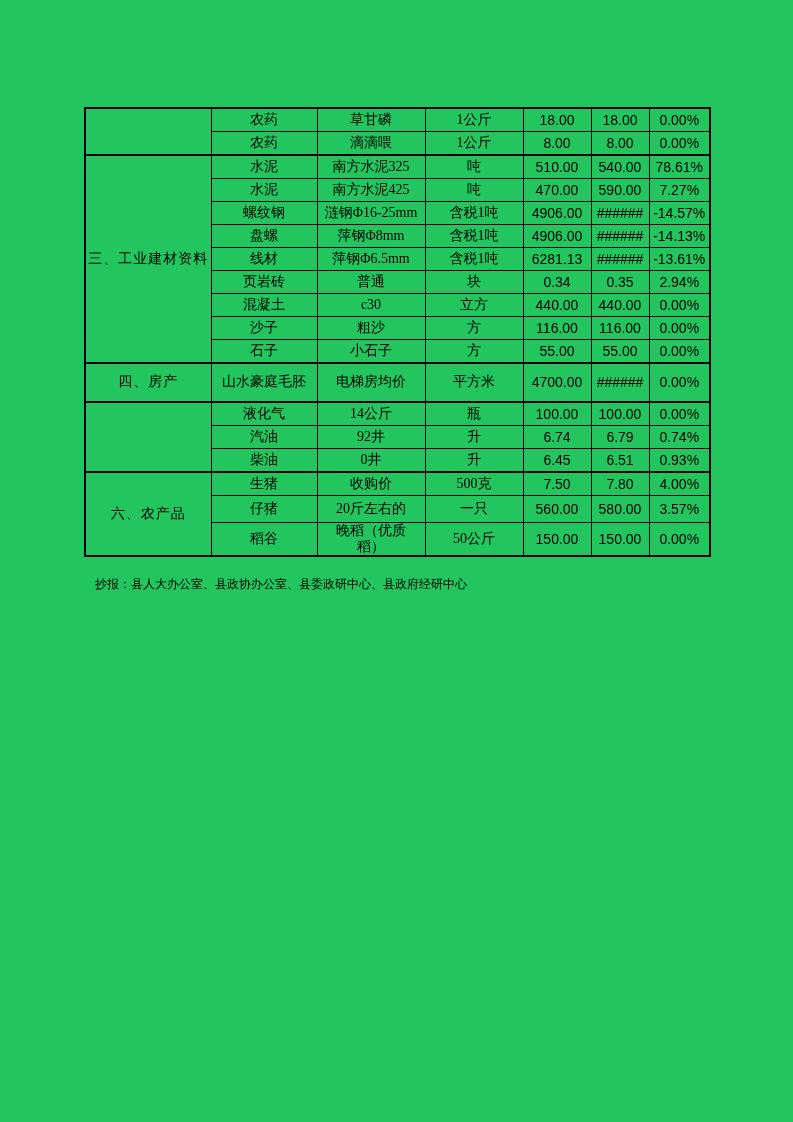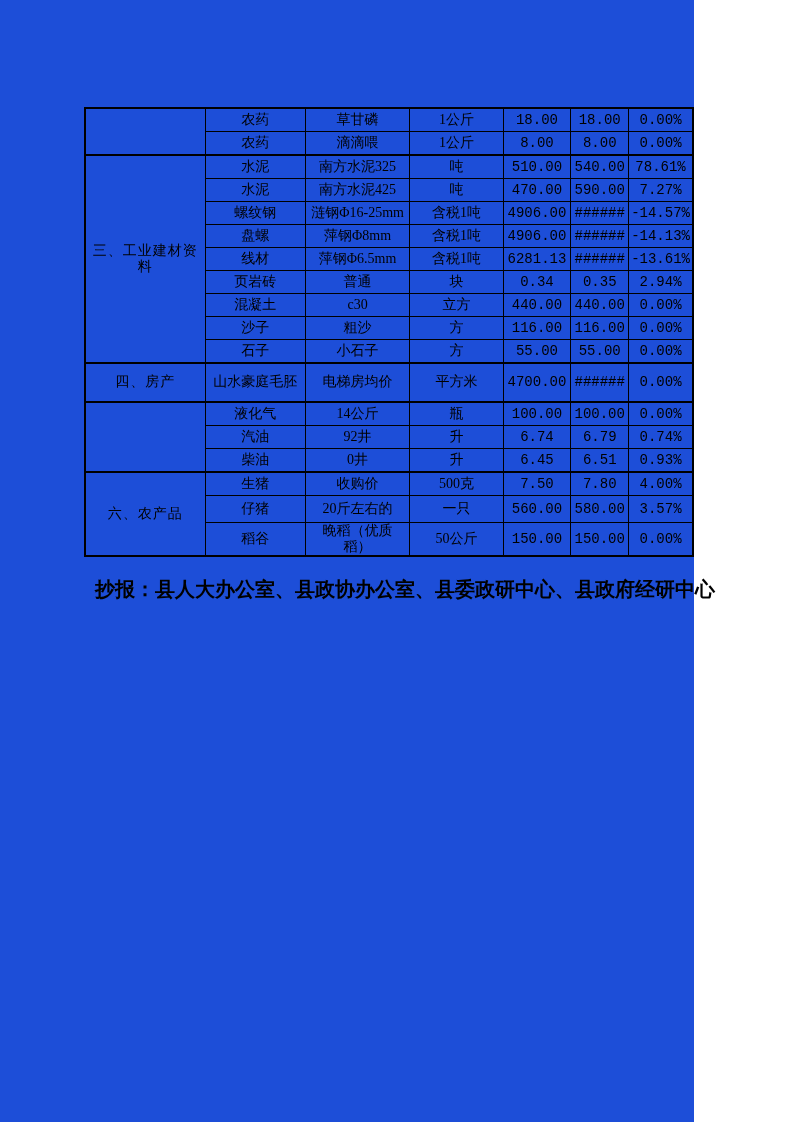--- a/index.html
+++ b/index.html
@@ -7,23 +7,23 @@
     padding: 0;
     width: 793px;
     height: 1122px;
     background: #ffffff;
     overflow: hidden;
     font-family: "Liberation Serif", "DejaVu Serif", serif;
     color: #000000;
   }
   .page {
     position: relative;
-    width: 694px;
+    width: 793px;
     height: 1122px;
-    background: #1d4ed8;
+    background: #22c55e;
   }
   table.price-table {
     position: absolute;
     left: 84px;
     top: 107px;
     border-collapse: collapse;
     table-layout: fixed;
     border: 2px solid #000;
   }
   table.price-table td {
@@ -39,33 +39,33 @@
   tr.group-start td { border-top: 2px solid #000; }
   td.section-cell {
     text-align: left;
     padding-left: 7px;
     font-size: 15px;
     letter-spacing: 1px;
     margin-top: 44px;
   }
   td.no-top { border-top-style: hidden; }
   td.num {
-    font-family: Liberation Mono, monospace;
+    font-family: Liberation Sans, sans-serif;
     font-size: 15px;
   }
   td.c1 { white-space: pre-line; }
   tr.g2 td { height: 37px; }
   tr.g4.r1 td { height: 26px; }
   tr.g4.r2 td { height: 30px; }
   .footer-note {
     position: absolute;
     left: 95px;
     top: 576px;
-    font-size: 20px;
-    font-weight: bold;
+    font-size: 12px;
+    font-weight: normal;
     white-space: nowrap;
   }
 </style>
 </head>
 <body>
 
 <div class="page">
 
   <table class="price-table">
     <colgroup>

